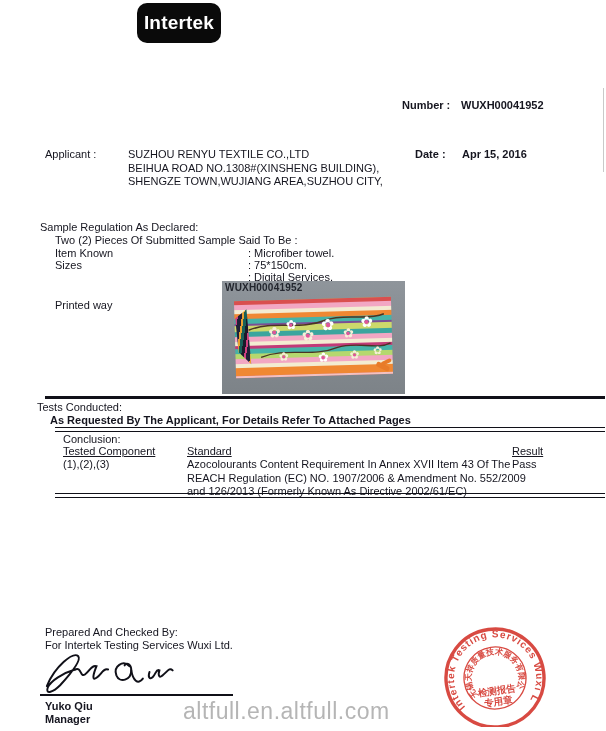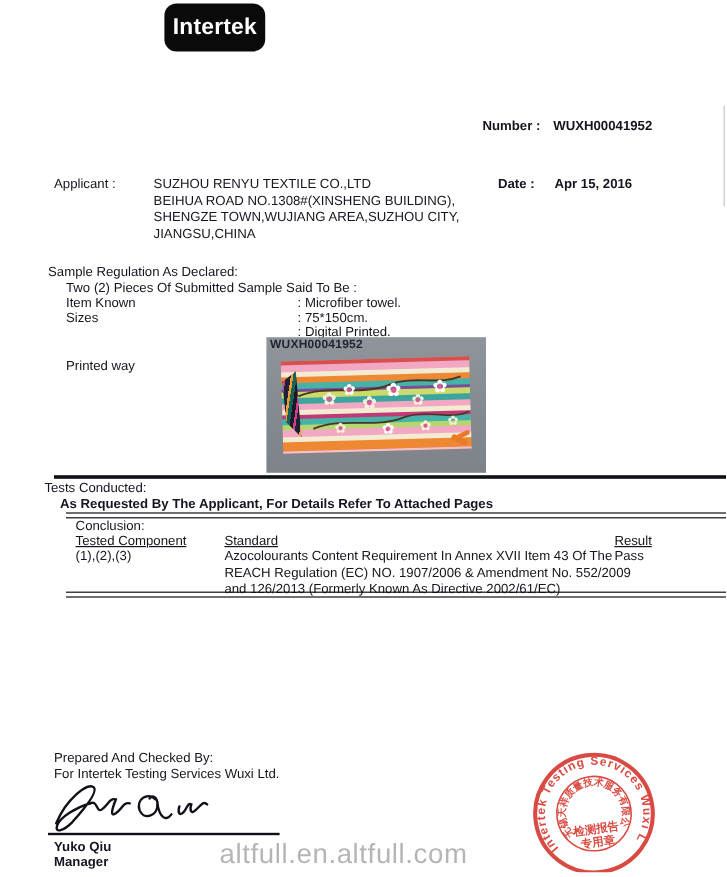--- a/index.html
+++ b/index.html
@@ -63,34 +63,33 @@
   <div class="scanline"></div>
 
   <div class="abs b" style="left:402px;top:99px;">Number :</div>
   <div class="abs b" style="left:461px;top:99px;">WUXH00041952</div>
 
   <div class="abs" style="left:45px;top:148px;">Applicant :</div>
   <div class="abs addr" style="left:128px;top:148px;">
     <div>SUZHOU RENYU TEXTILE CO.,LTD</div>
     <div>BEIHUA ROAD NO.1308#(XINSHENG BUILDING),</div>
     <div>SHENGZE TOWN,WUJIANG AREA,SUZHOU CITY,</div>
-    <div>JIANGSU,CHINA</div>
   </div>
   <div class="abs b" style="left:415px;top:148px;">Date :</div>
   <div class="abs b" style="left:462px;top:148px;">Apr 15, 2016</div>
 
   <div class="abs" style="left:40px;top:221px;">Sample Regulation As Declared:</div>
   <div class="abs" style="left:55px;top:234px;">Two (2) Pieces Of Submitted Sample Said To Be :</div>
 
   <div class="abs" style="left:55px;top:247px;">Item Known</div>
   <div class="abs" style="left:248px;top:247px;">: Microfiber towel.</div>
   <div class="abs" style="left:55px;top:259px;">Sizes</div>
   <div class="abs" style="left:248px;top:259px;">: 75*150cm.</div>
   <div class="abs" style="left:55px;top:271px;margin-top:28px;">Printed way</div>
-  <div class="abs" style="left:248px;top:271px;">: Digital Printed.</div>
+  <div class="abs" style="left:248px;top:271px;">: Digital Services.</div>
 
   <div class="photo">
     <div class="towel">
       <div class="fold"></div>
       <svg width="100%" height="100%" viewBox="0 0 160 76" preserveAspectRatio="none">
         <path d="M14,30 C40,20 66,32 92,22 C112,15 134,24 152,17" stroke="#4a3525" stroke-width="1.6" fill="none"></path>
         <path d="M26,58 C52,48 78,60 104,50 C124,44 144,54 158,47" stroke="#4a3525" stroke-width="1.4" fill="none"></path>
         <text x="34" y="38" font-size="15" fill="#f6f0d8">✿</text>
         <text x="52" y="30" font-size="13" fill="#ffffff">✿</text>
         <text x="68" y="42" font-size="15" fill="#f6f0d8">✿</text>

